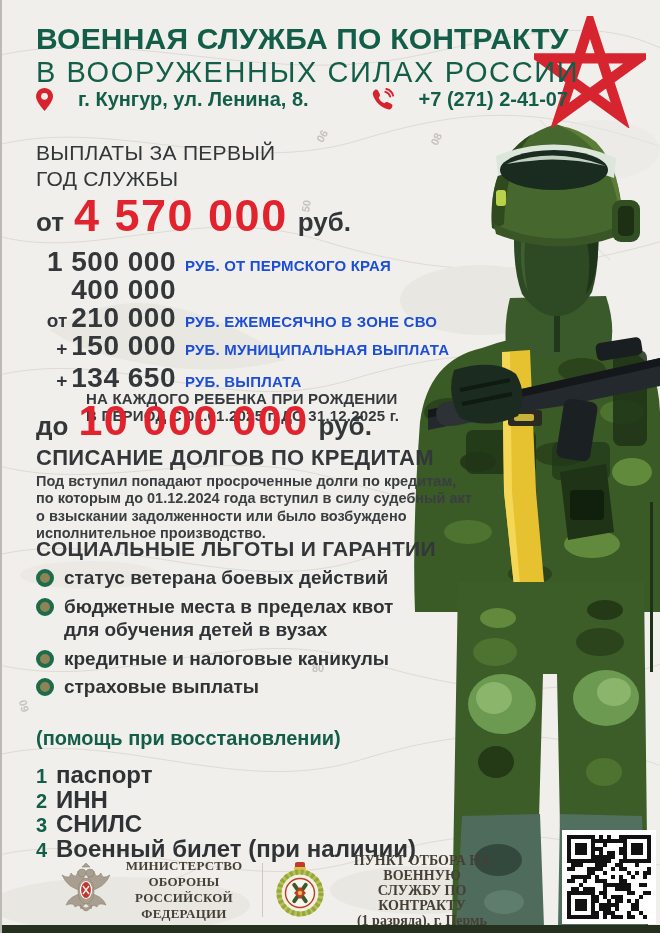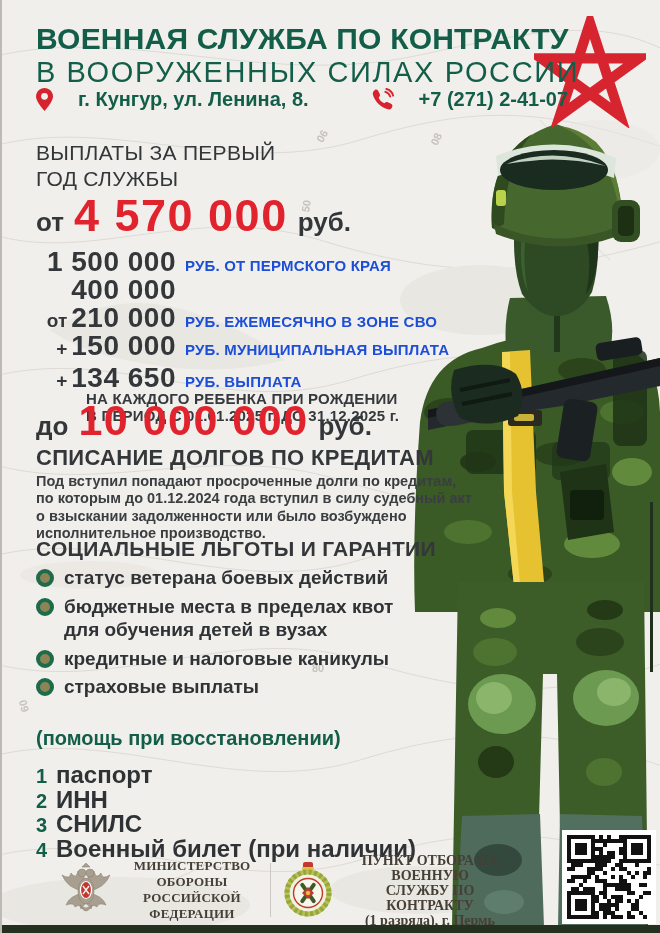--- a/index.html
+++ b/index.html
@@ -57,21 +57,21 @@
   .doc-head{left:36px;top:702px;font-size:21px;font-weight:700;color:var(--dark);letter-spacing:.3px;}
   .doc-sub{left:36px;top:727px;font-size:20px;font-weight:700;color:var(--green);}
   .doc-list{left:36px;top:761px;}
   .doc-item{display:flex;align-items:baseline;height:24.5px;}
   .doc-num{font-size:20px;font-weight:700;color:var(--green);min-width:14px;margin-right:6px;}
   .doc-lab{font-size:24px;font-weight:700;color:#303336;}
 
   
   .footer{left:0;top:858px;width:555px;height:64px;display:flex;align-items:center;}
   .f-emblem{flex:none;}
-  .f-min{margin-left:12px;width:132px;text-align:center;font-family:"Liberation Serif",serif;font-size:13px;font-weight:700;color:#453f36;line-height:16px;letter-spacing:.2px;}
+  .f-min{margin-left:4px;width:132px;text-align:center;font-family:"Liberation Serif",serif;font-size:13px;font-weight:700;color:#453f36;line-height:16px;letter-spacing:.2px;}
   .f-div{flex:none;width:1px;height:54px;background:#ccc9c3;margin:0 12px;}
   .f-off{margin-left:8px;width:178px;text-align:center;font-family:"Liberation Serif",serif;font-size:14px;font-weight:700;color:#453f36;line-height:15px;}
   .qr{position:absolute;left:562px;top:830px;width:94px;height:94px;background:#fff;padding:5px;box-sizing:border-box;z-index:5;}
   .bottombar{position:absolute;left:0;bottom:0;width:100%;height:8px;background:#25301f;z-index:8;}
 </style>
 </head>
 <body>
 
 <div class="poster" style="--green: #135e49; --red: #e1232e; --dark: #34373a;">
 

